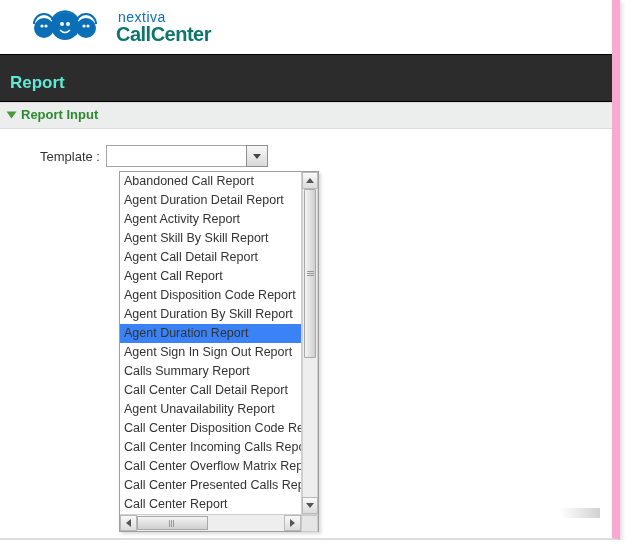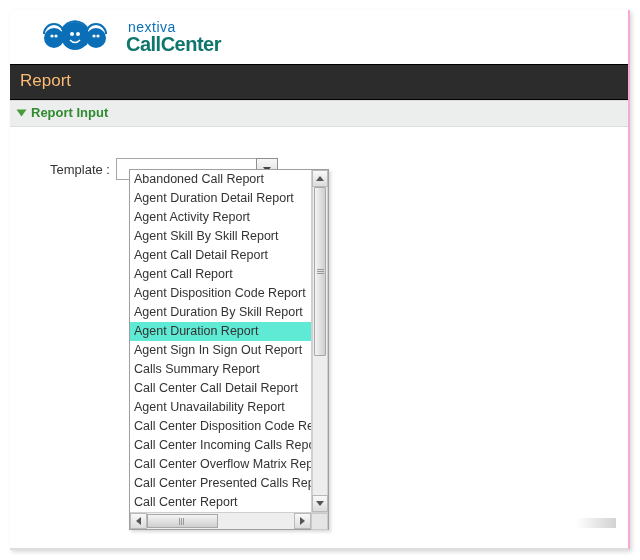--- a/index.html
+++ b/index.html
@@ -6,23 +6,22 @@
   body {
     margin: 0;
     font-family: Arial, Helvetica, sans-serif;
     font-size: 13px;
     background: #fff;
     color: #333;
     width: 640px;
   }
   .frame {
     width: 620px;
-    margin: 10px;
     border-bottom: 2px solid #ddd;
-    border-right: 2px solid #f9a8d4;
+    border-right: 8px solid #f9a8d4;
     box-shadow: 2px 2px 4px rgba(0,0,0,0.15);
     background: #fff;
     position: relative;
     height: 540px;
   }
   .logo-row {
     height: 54px;
     padding: 4px 28px;
     display: flex;
     align-items: center;
@@ -39,24 +38,24 @@
     margin-left: 2px;
   }
   .brand-big {
     font-size: 20px;
     font-weight: 700;
     color: #0f766e;
     letter-spacing: -0.5px;
   }
   .title-bar {
     background: #2c2c2c;
-    color: #fdba74;
+    color: #5eead4;
     font-size: 17px;
-    font-weight: normal;
-    padding: 6px 10px 8px 10px;
+    font-weight: bold;
+    padding: 18px 10px 8px 10px;
     border-top: 1px solid #000;
     border-bottom: 1px solid #000;
   }
   .section-bar {
     background: #eceded;
     border-top: 1px solid #dcdcdc;
     border-bottom: 1px solid #dcdcdc;
     padding: 4px 8px 6px 8px;
     display: flex;
     align-items: center;
@@ -68,21 +67,21 @@
     border-bottom: 5px solid transparent;
     border-left: 7px solid #4a9a3a;
     transform: rotate(90deg);
   }
   .section-label {
     color: #2f8a30;
     font-weight: bold;
     font-size: 13px;
   }
   .form-area {
-    padding: 31px 8px 8px 40px;
+    padding: 16px 8px 8px 40px;
     position: relative;
   }
   .form-row {
     display: flex;
     align-items: center;
     gap: 6px;
   }
   .form-label { color: #333; }
   .combo {
     position: relative;
@@ -132,21 +131,21 @@
     flex: 1;
     overflow: hidden;
     white-space: nowrap;
   }
   .dd-item {
     padding: 1px 4px;
     cursor: pointer;
     line-height: 17px;
   }
   .dd-item.hl {
-    background: #5eead4;
+    background: #3b82f6;
   }
   .vscroll {
     width: 17px;
     background: #ededed;
     border-left: 1px solid #cfcfcf;
     display: flex;
     flex-direction: column;
   }
   .vbtn {
     height: 17px;

